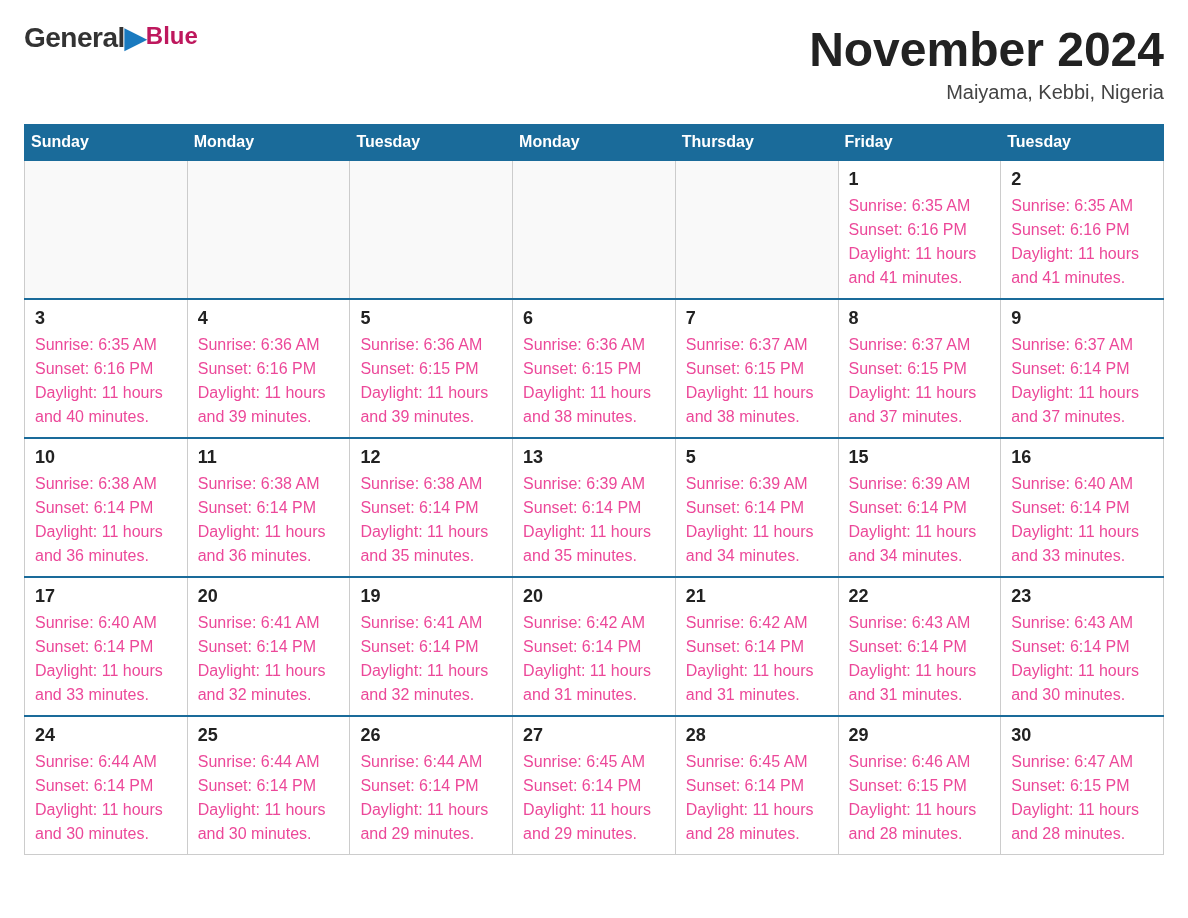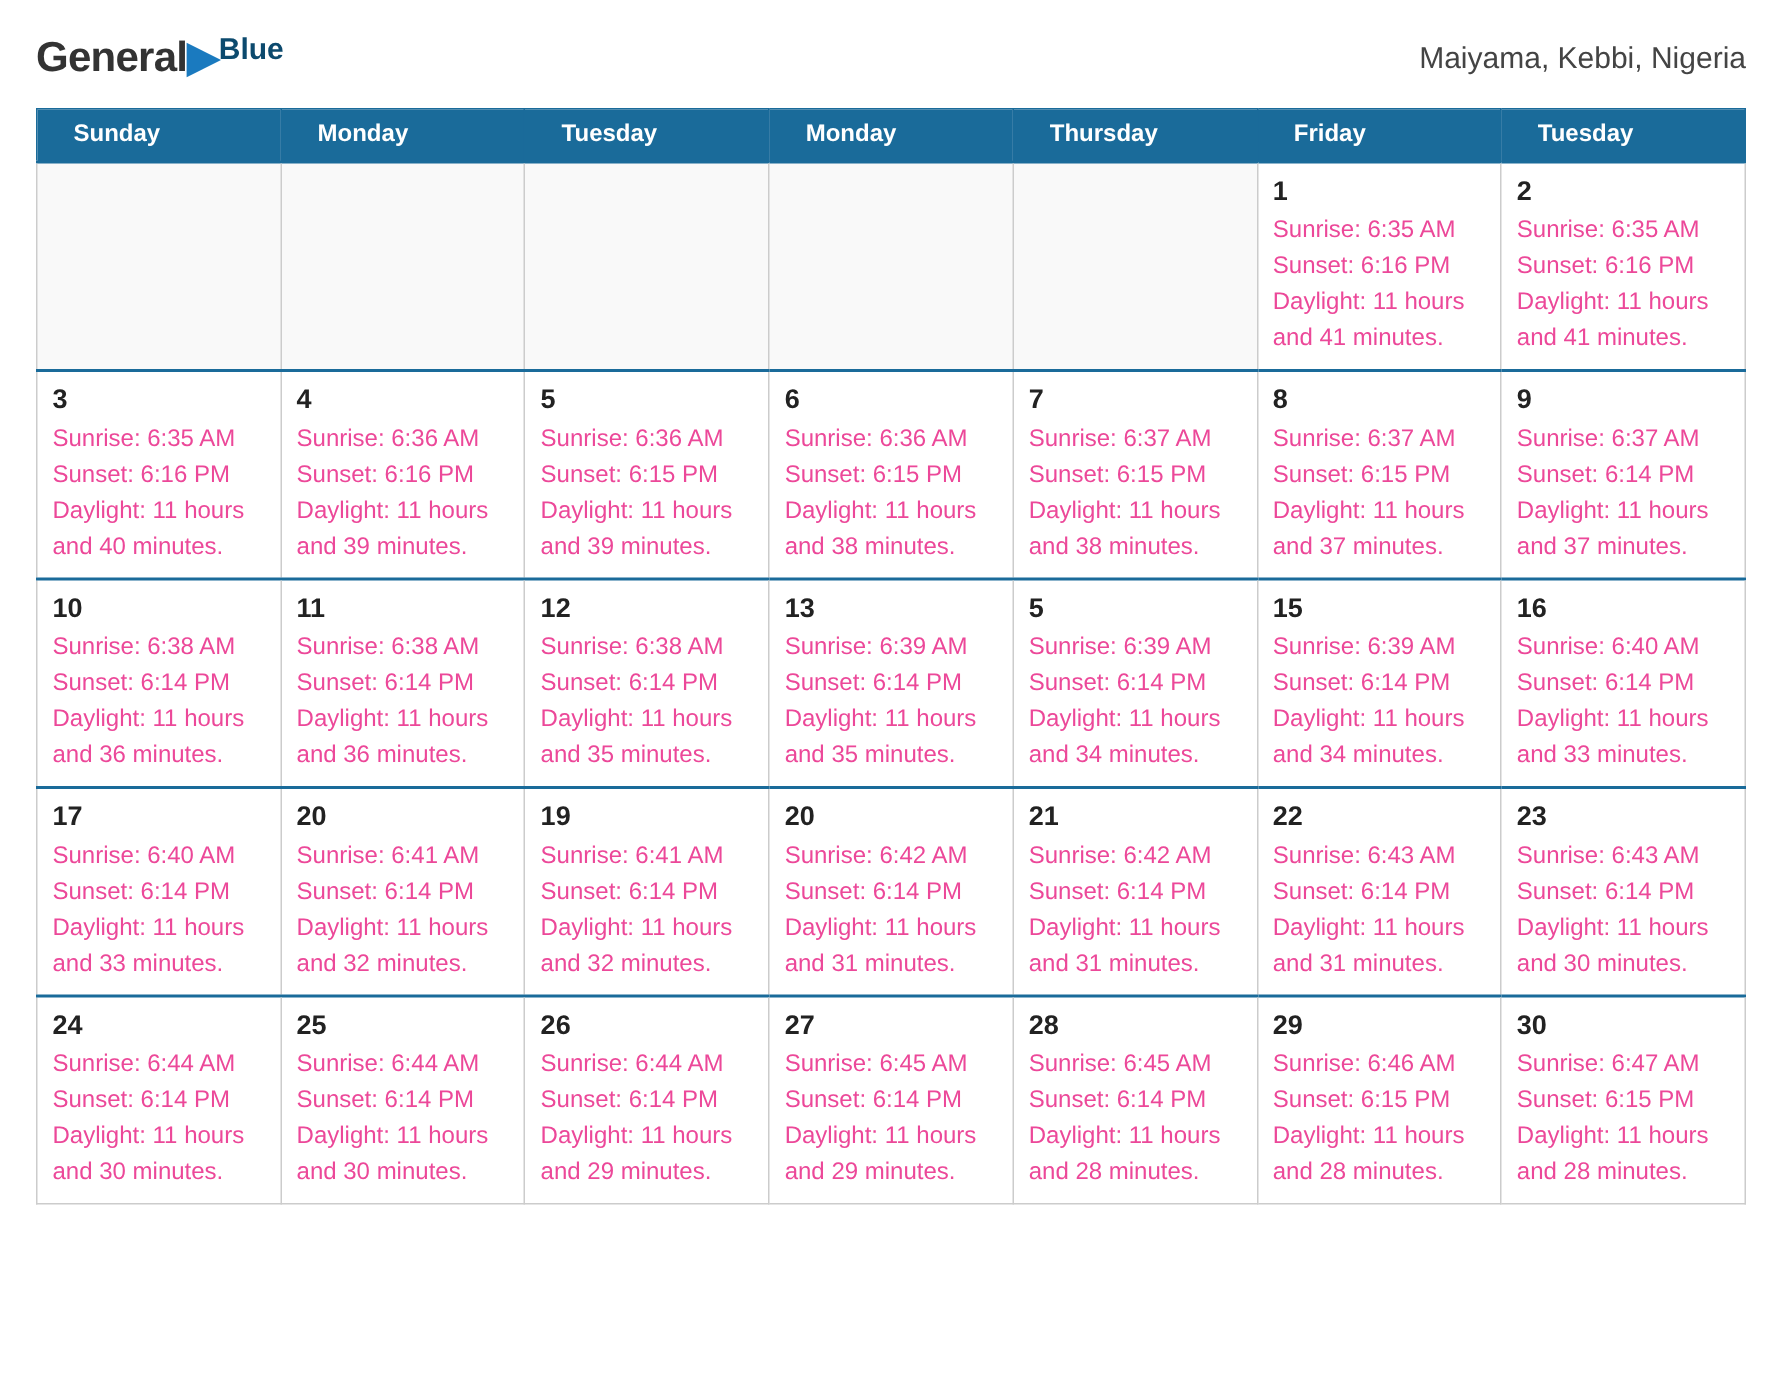--- a/index.html
+++ b/index.html
@@ -26,23 +26,23 @@
       font-size: 28px;
       font-weight: bold;
       color: #333;
       letter-spacing: -0.5px;
       line-height: 1;
     }
     .logo-general span {
       color: #1a7abf;
     }
     .logo-blue {
-      font-size: 20px;
-      font-weight: bold;
-      color: #0c4a6e;
+      font-size: 24px;
+      font-weight: bold;
+      color: #be185d;
       margin-top: -2px;
     }
     .title-section {
       text-align: right;
     }
     .calendar-title {
       font-size: 48px;
       font-weight: bold;
       color: #222;
       line-height: 1.1;
@@ -55,21 +55,21 @@
     .calendar {
       width: 100%;
       border-collapse: collapse;
       border: 1px solid #aaa;
     }
     .calendar th {
       background: #1a6b9a;
       color: #fff;
       font-size: 16px;
       font-weight: bold;
-      padding: 8px 24px;
+      padding: 8px 6px;
       text-align: left;
       border: 1px solid #1a6b9a;
     }
     .calendar td {
       vertical-align: top;
       padding: 8px 10px;
       border: 1px solid #ccc;
       width: calc(100% / 7);
       min-height: 110px;
       height: 120px;
@@ -100,20 +100,21 @@
 <body>
 
 <div class="header">
   <div class="logo">
     <div class="logo-general">
       General<span>▶</span>
     </div>
     <div class="logo-blue">Blue</div>
   </div>
   <div class="title-section">
+    <div class="calendar-title">November 2024</div>
     <div class="calendar-subtitle">Maiyama, Kebbi, Nigeria</div>
   </div>
 </div>
 
 <table class="calendar">
   <thead>
     <tr>
     <th>Sunday</th>
         <th>Monday</th>
         <th>Tuesday</th>

